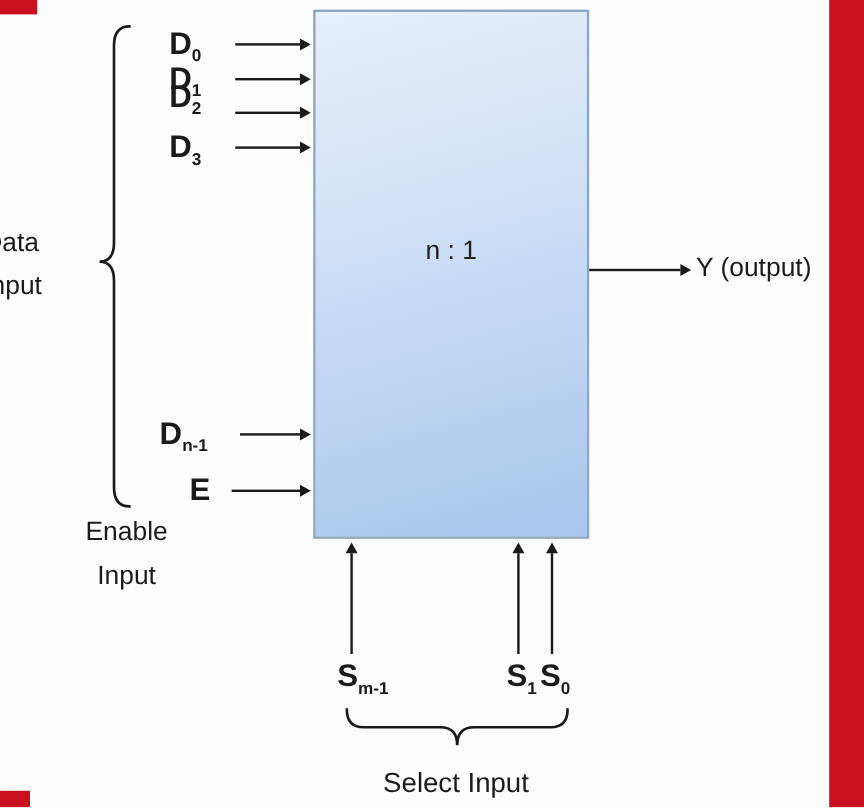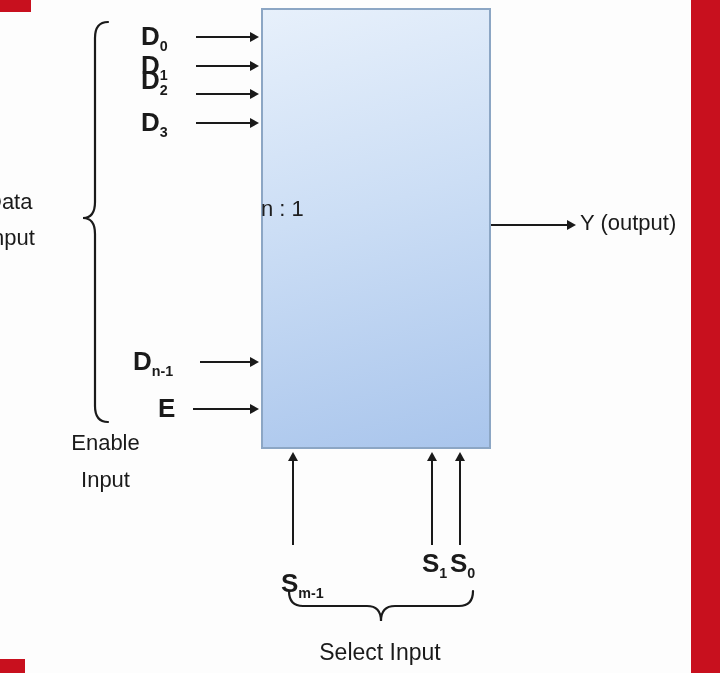--- a/index.html
+++ b/index.html
@@ -24,21 +24,21 @@
     left: 261px; top: 8px;
     width: 230px; height: 441px;
     box-sizing: border-box;
     border: 2px solid #8ca6c4;
     background: linear-gradient(165deg, #e7f0fb 0%, #ccdef5 45%, #a9c5ec 100%);
   }
   .mux-title {
     position: absolute;
     left: 261px; top: 193px;
     width: 230px;
-    text-align: left;
+    text-align: center;
     font-size: 22px;
     line-height: 31px;
     color: #1f1f1f;
   }
 
   
   .lbl { position: absolute; font-size: 26px; white-space: nowrap; }
   .sig { font-weight: 600; }
   sub { font-size: 0.55em; }
   .caption { position: absolute; font-size: 22px; line-height: 37px; text-align: center; }
@@ -97,21 +97,21 @@
   <div class="lbl sig" style="left:158px; top:393px;"><span>E</span><sub></sub></div>
   <div class="h-arrow" style="left:193px; top:408px; width:57px;"></div>
 
   <div class="h-arrow" style="left:491px; top:224px; width:76px;"></div>
   <div class="lbl out-label">Y (output)</div>
 
   <div class="v-arrow" style="left:292px; top:461px; height:84px;"></div>
   <div class="v-arrow" style="left:431px; top:461px; height:84px;"></div>
   <div class="v-arrow" style="left:459px; top:461px; height:84px;"></div>
 
-  <div class="lbl sig" style="left:281px; top:548px;margin-top:20px;"><span>S</span><sub>m-1</sub></div>
+  <div class="lbl sig" style="left:281px; top:548px;"><span>S</span><sub>m-1</sub></div>
   <div class="lbl sig" style="left:422px; top:548px;"><span>S</span><sub>1</sub></div>
   <div class="lbl sig" style="left:450px; top:548px;"><span>S</span><sub>0</sub></div>
 
   <div class="caption data-caption">
     <div>Data</div>
     <div>Input</div>
   </div>
   <div class="caption select-caption">Select Input</div>
   <div class="caption enable-caption">
     <div>Enable</div>

